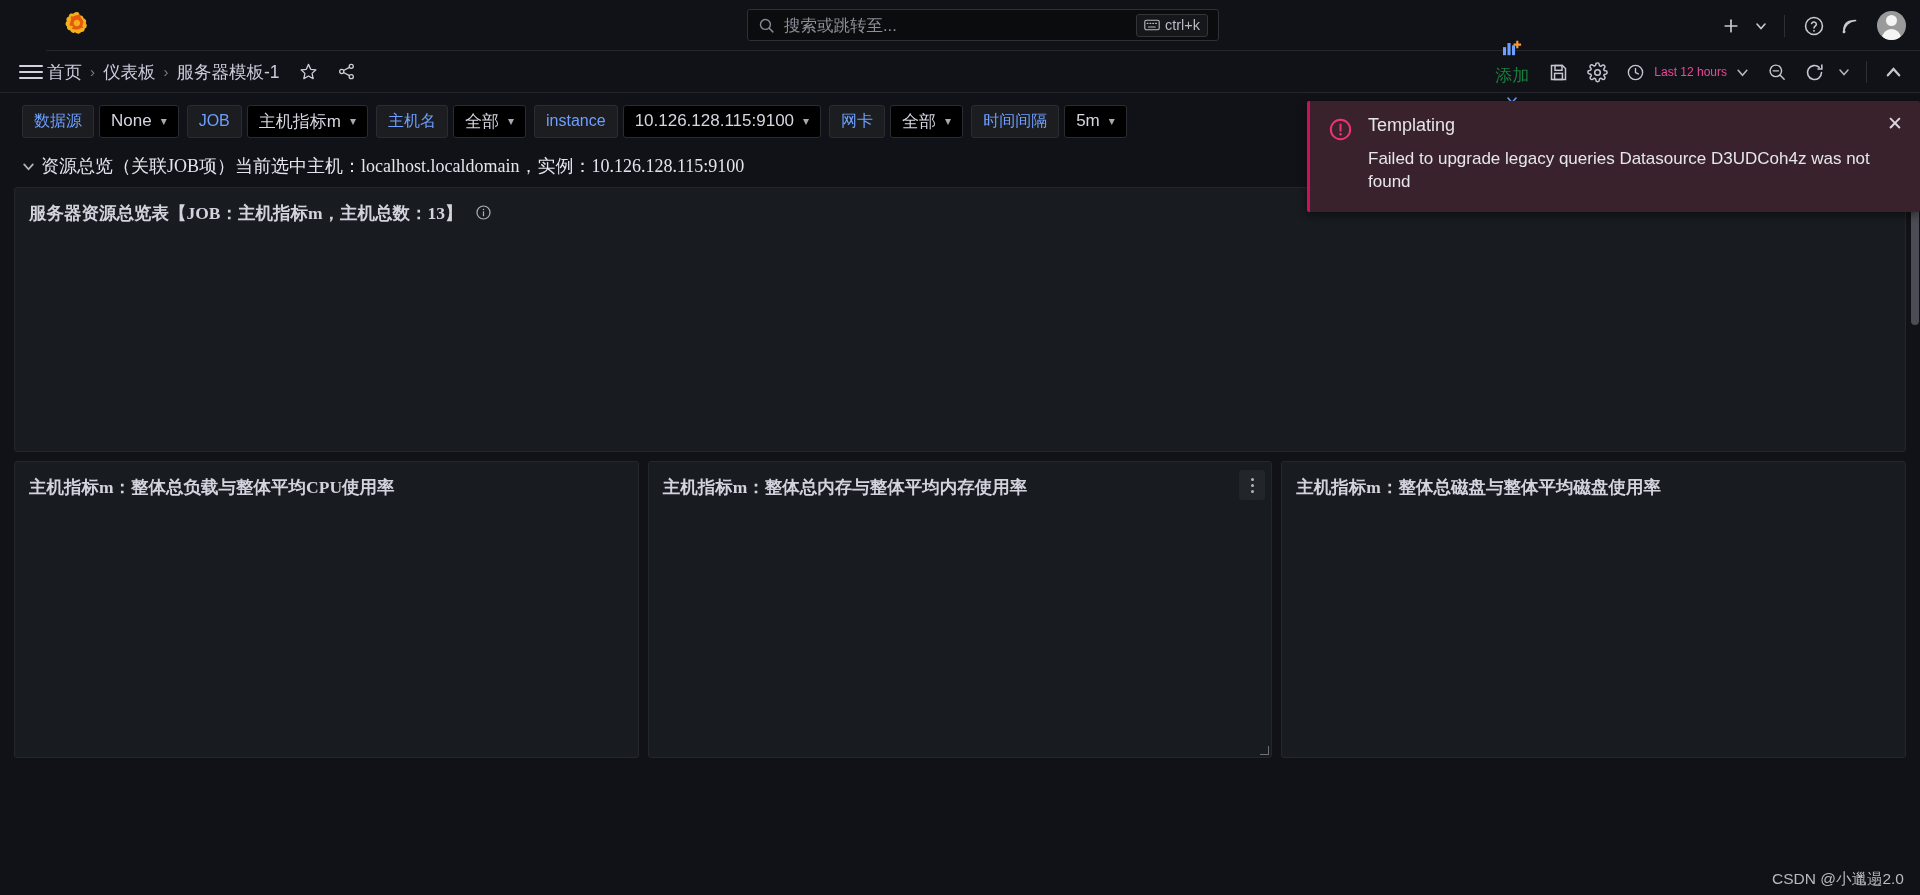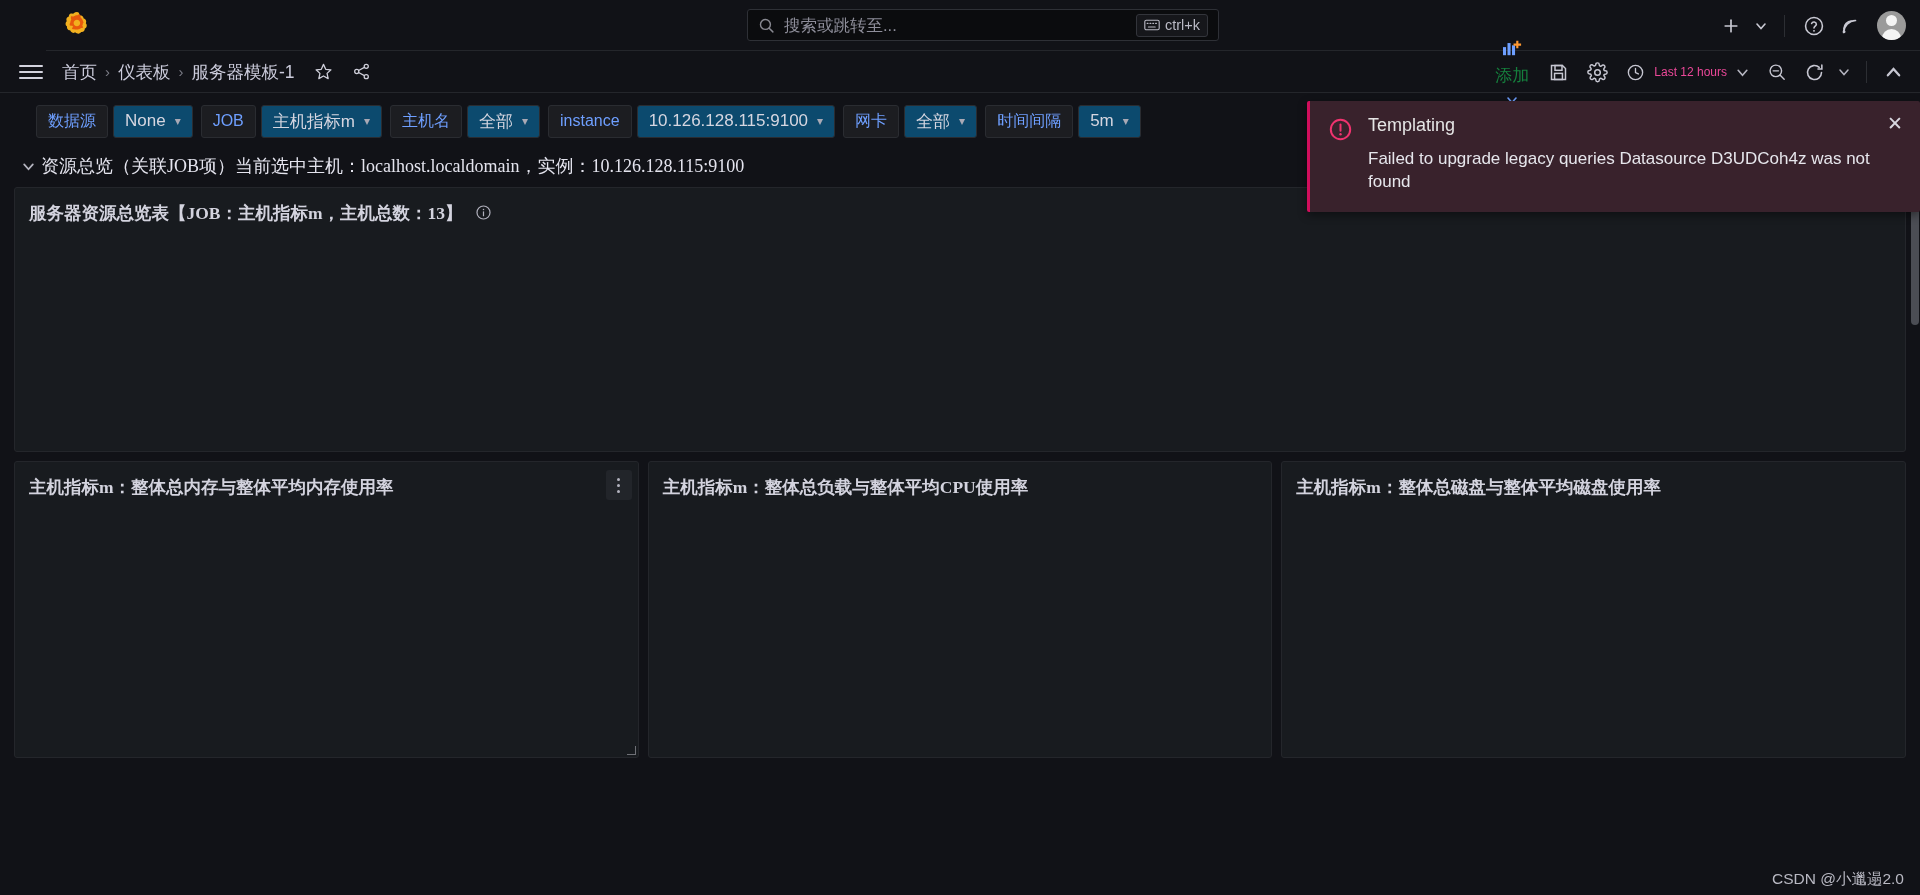--- a/index.html
+++ b/index.html
@@ -91,21 +91,21 @@
     display: flex; align-items: center;
     padding-left: 16px;
     gap: 0;
   }
   .hamburger {
     width: 30px; height: 30px;
     display: flex; flex-direction: column; justify-content: center; gap: 4px;
     cursor: pointer; padding: 0 3px;
   }
   .hamburger span { display: block; height: 2px; background: #d3d3de; border-radius: 1px; }
-  .crumbs { display: flex; align-items: center; margin-left: 16px; gap: 8px; }
+  .crumbs { display: flex; align-items: center; margin-left: 1px; gap: 8px; }
   .crumb {
     font-size: 17.5px; color: #ccccdc; cursor: pointer; white-space: nowrap;
   }
   .crumb.current { color: #ccccdc; }
   .crumb-sep { color: #7b7c86; font-size: 15px; }
   .crumb-actions { display: flex; align-items: center; gap: 4px; margin-left: 12px; }
 
   .dash-actions {
     position: absolute; right: 12px; top: 0;
     height: 42px; display: flex; align-items: center; gap: 1px;
@@ -126,38 +126,38 @@
     cursor: pointer;
     color: #ec4899;
     font-size: 12px;
   }
   .chev-sm { color: #b5b5c0; }
 
   
   .varsrow {
     display: flex; align-items: center;
     gap: 8px;
-    padding: 11px 0 11px 36px;
+    padding: 11px 0 11px 22px;
     height: 56px;
   }
   .varpair { display: flex; align-items: stretch; gap: 5px; }
   .varlabel {
     background: #1c1d21;
     border: 1px solid #2a2c31;
     border-radius: 3px;
     color: #6e9fff;
     font-size: 16px;
     display: flex; align-items: center;
     padding: 0 11px;
     height: 33px;
     white-space: nowrap;
     cursor: pointer;
   }
   .varvalue {
-    background: #0c4a6e;
+    background: #000000;
     border: 1px solid #2a2c31;
     border-radius: 3px;
     color: #d6d6e0;
     font-size: 17px;
     display: flex; align-items: center; gap: 9px;
     padding: 0 11px;
     height: 33px;
     white-space: nowrap;
     cursor: pointer;
   }
@@ -496,38 +496,38 @@
           <line x1="12" y1="11" x2="12" y2="16.6" stroke-linecap="round"></line>
           <circle cx="12" cy="7.7" r="1.05" fill="#b0b0bc" stroke="none"></circle>
         </svg>
       </span>
     </div>
   </div>
 
   <div class="bottomrow">
     <div class="panel bottompanel">
       <div class="panel-header">
+        <span class="panel-title">主机指标m：整体总负载与整体平均CPU使用率</span>
+      </div>
+    </div>
+
+    <div class="panel bottompanel">
+      <div class="panel-header">
         <span class="panel-title">主机指标m：整体总内存与整体平均内存使用率</span>
       </div>
       <div class="panel-menu">
         <i></i>
           <i></i>
           <i></i>
       </div>
       <div class="resize-grip"></div>
     </div>
 
     <div class="panel bottompanel">
       <div class="panel-header">
-        <span class="panel-title">主机指标m：整体总负载与整体平均CPU使用率</span>
-      </div>
-    </div>
-
-    <div class="panel bottompanel">
-      <div class="panel-header">
         <span class="panel-title">主机指标m：整体总磁盘与整体平均磁盘使用率</span>
       </div>
     </div>
   </div>
 </div>
 
 <div class="alert">
   <div class="alert-icon">
     <svg width="25" height="25" viewBox="0 0 24 24" fill="none" stroke="#f0336f" stroke-width="1.9">
       <circle cx="12" cy="12" r="9.3"></circle>

